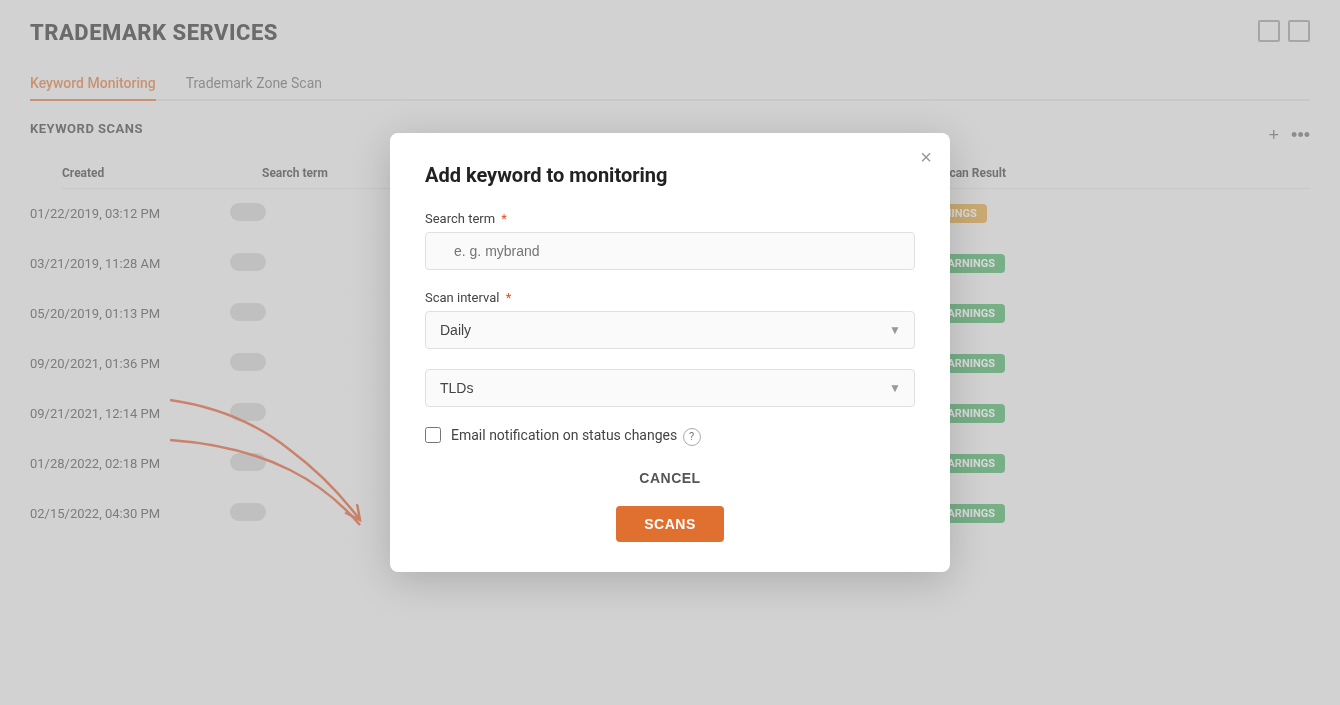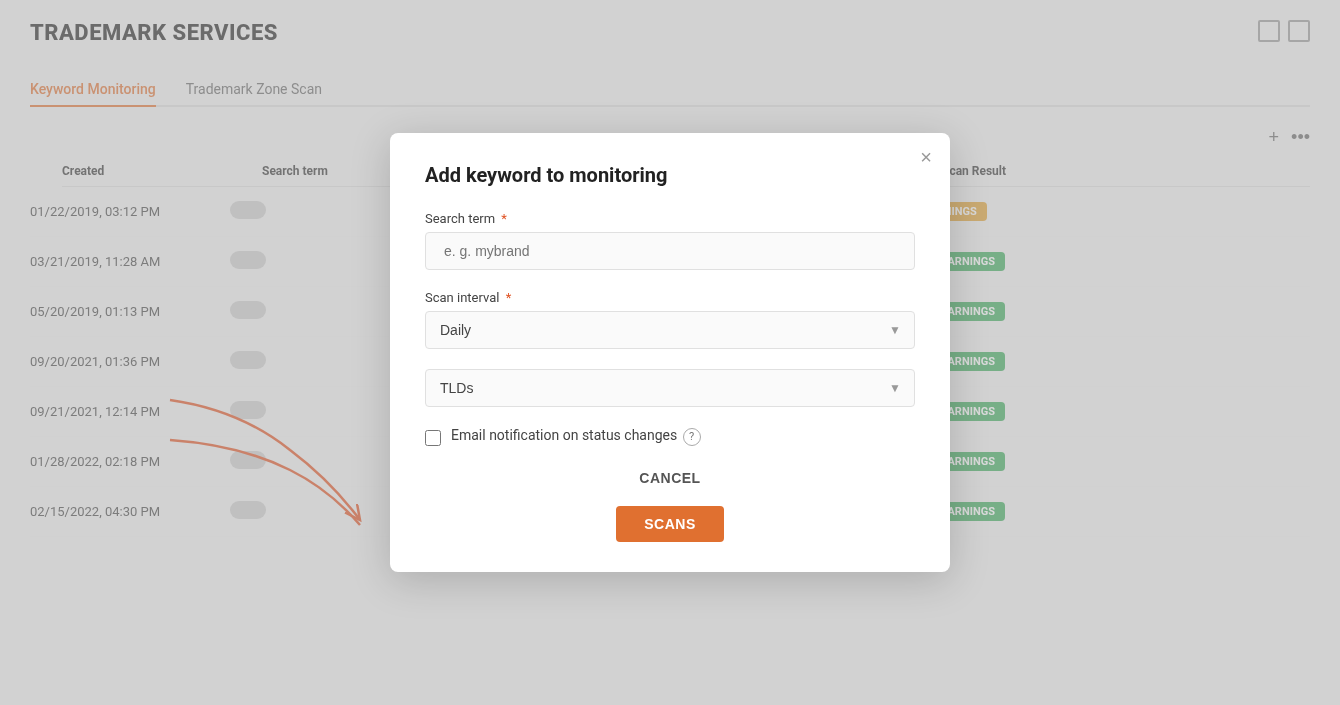--- a/index.html
+++ b/index.html
@@ -18,21 +18,21 @@
       inset: 0;
       background: #f0f0f0;
       padding: 20px 30px;
     }
 
     .page-title {
       font-size: 22px;
       font-weight: 800;
       color: #222;
       letter-spacing: 0.5px;
-      margin-bottom: 28px;
+      margin-bottom: 22px;
       text-transform: uppercase;
     }
 
     .tabs {
       display: flex;
       border-bottom: 2px solid #ddd;
       margin-bottom: 20px;
       text-align: right;
     }
 
@@ -172,21 +172,21 @@
       display: block;
     }
 
     .required-star {
       color: #e05020;
       margin-left: 3px;
     }
 
     .form-input {
       width: 100%;
-      padding: 10px 18px;
+      padding: 10px 28px;
       border: 1px solid #e0e0e0;
       border-radius: 4px;
       font-size: 14px;
       color: #555;
       background: #fafafa;
       outline: none;
     }
 
     .form-select-wrapper {
       position: relative;
@@ -210,21 +210,21 @@
       right: 14px;
       top: 50%;
       transform: translateY(-50%);
       color: #999;
       pointer-events: none;
       font-size: 12px;
     }
 
     .checkbox-row {
       display: flex;
-      align-items: flex-end;
+      align-items: flex-start;
       gap: 10px;
       margin-bottom: 24px;
     }
 
     .checkbox-row input[type="checkbox"] {
       width: 16px;
       height: 16px;
       cursor: pointer;
     }
 
@@ -308,20 +308,21 @@
 
 <div class="bg-page">
   <div class="page-title">TRADEMARK SERVICES</div>
 
   <div class="tabs">
     <div class="tab active">Keyword Monitoring</div>
     <div class="tab">Trademark Zone Scan</div>
   </div>
 
   <div class="table-actions">
+    <div class="section-title" style="flex:1">KEYWORD SCANS</div>
     <button class="icon-btn">+</button>
     <button class="icon-btn">•••</button>
   </div>
 
   <div class="table-header">
     <div>Created</div>
     <div>Search term</div>
     <div></div>
     <div></div>
     <div>Notifications</div>

